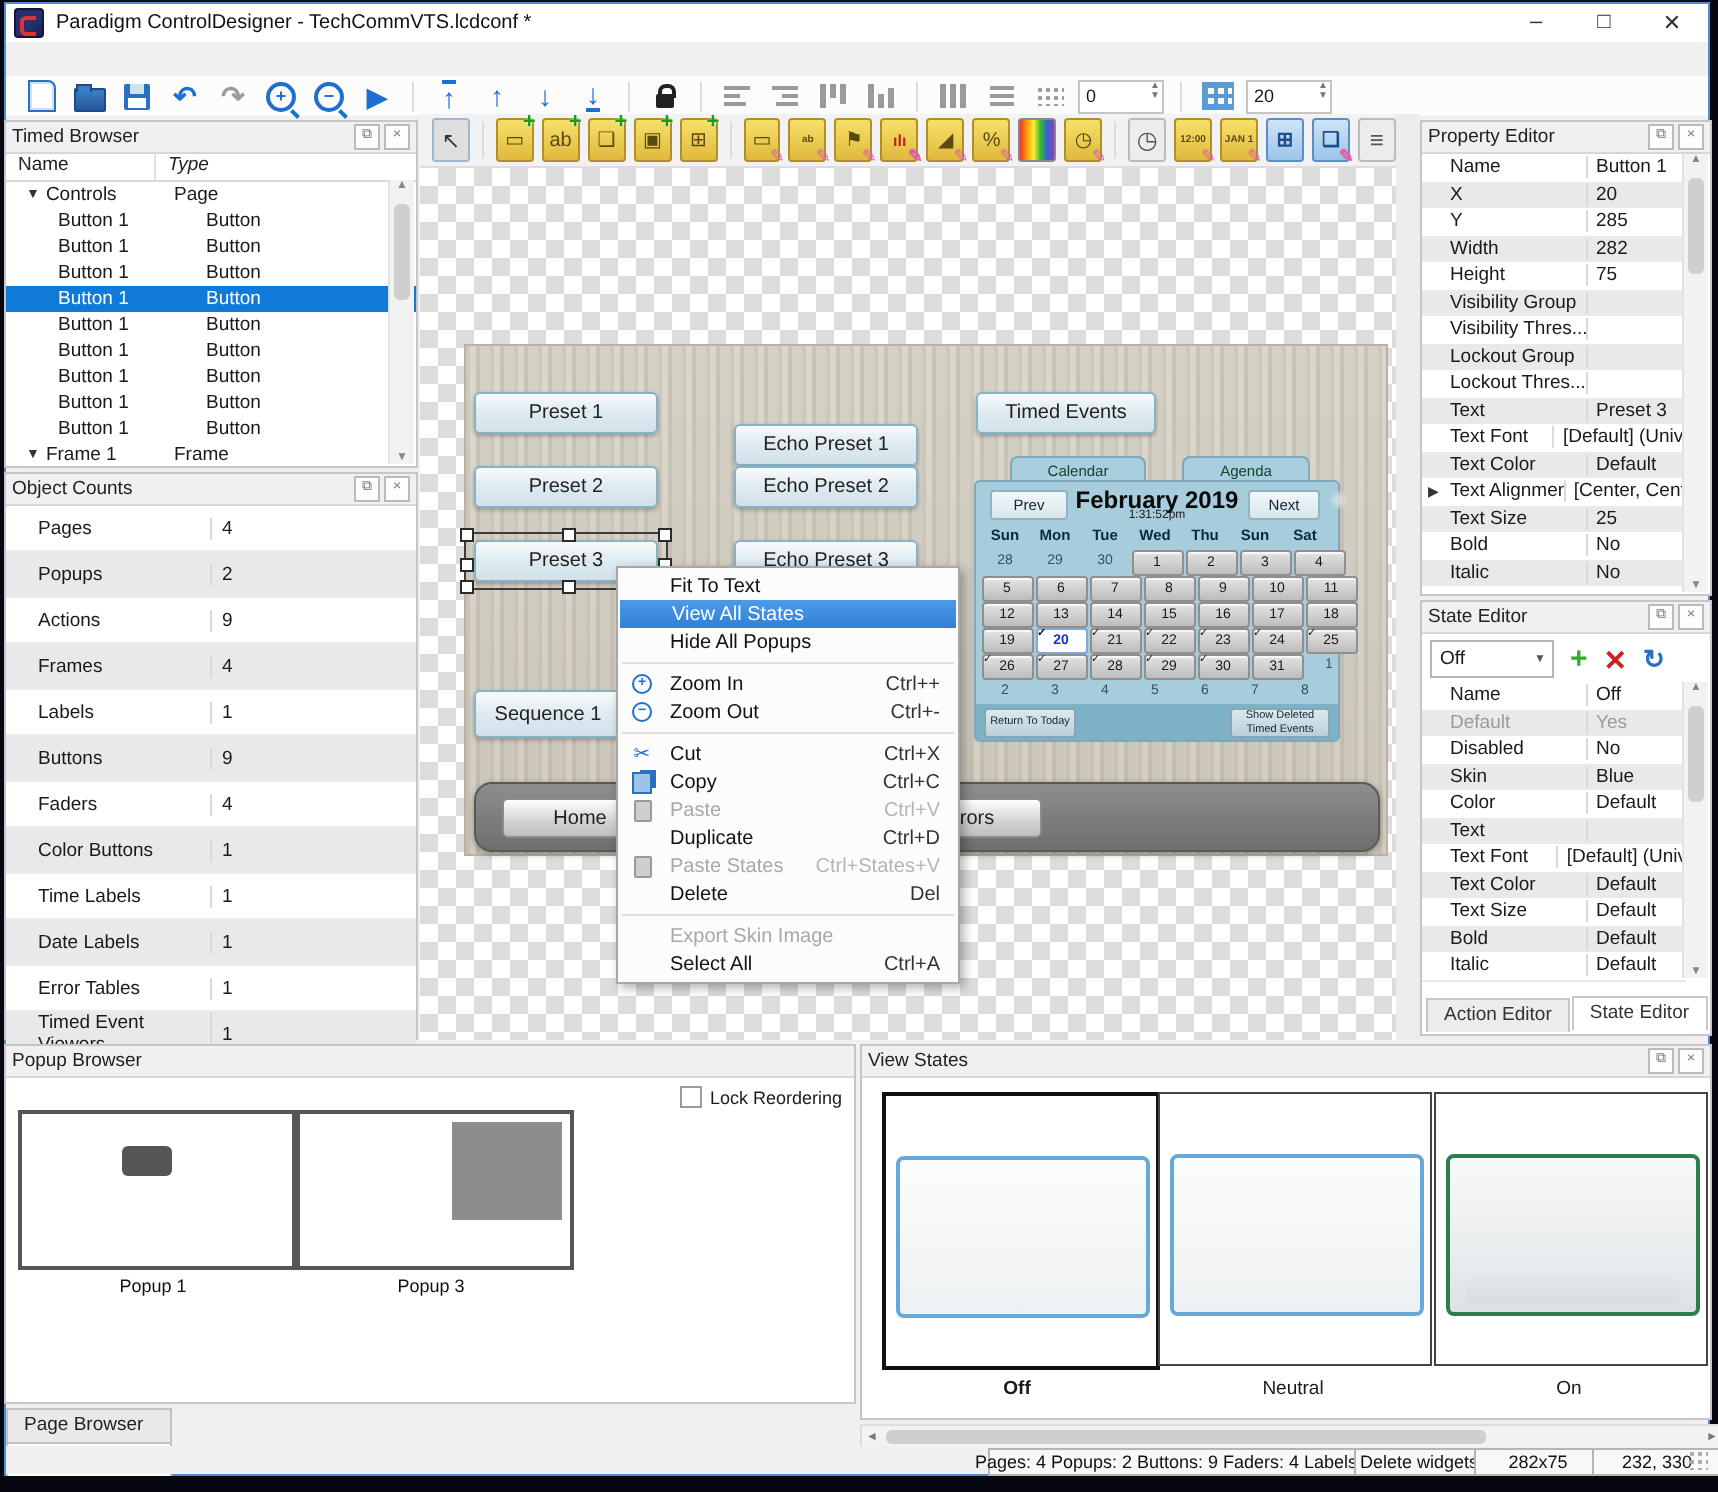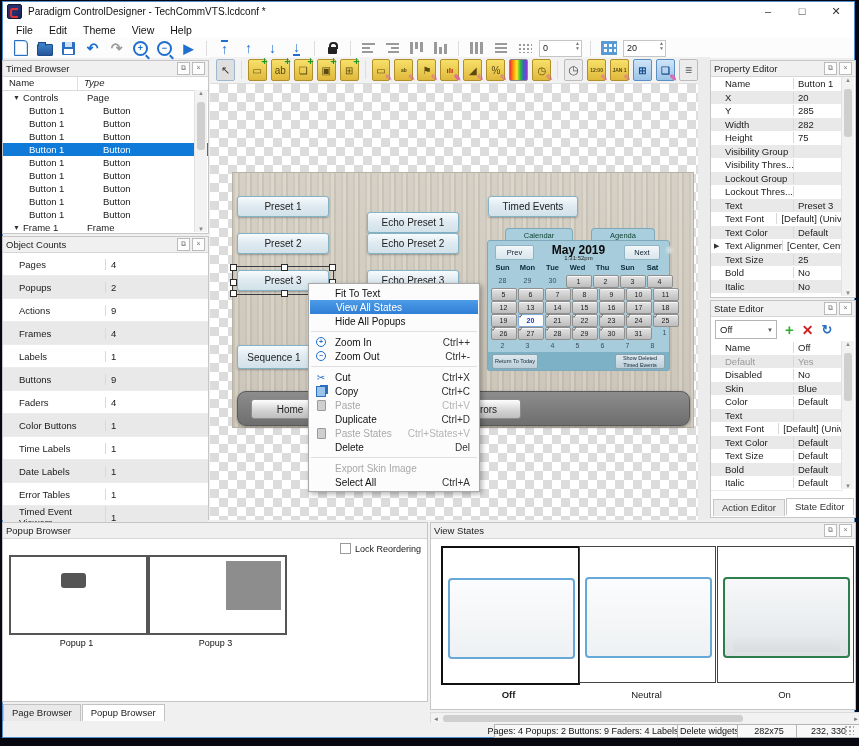--- a/index.html
+++ b/index.html
@@ -145,21 +145,21 @@
   .vsbox{position:absolute;width:135px;height:135px;background:#fff;border:1px solid #444;}
   .vsbox.thick{border:2px solid #111;}
   .vsinner{position:absolute;left:5px;top:30px;width:123px;height:77px;border-radius:4px;background:linear-gradient(#fbfcfd,#eef1f3);}
   .vsinner.blue{border:2px solid #66a8d8;}
   .vsinner.green{border:2px solid #2e7d4c;background:linear-gradient(#f6f8f9,#e8ebed 70%,#dde1e3);}
   .vslabel{position:absolute;top:166px;width:135px;text-align:center;font-size:9.5px;}
   .hscroll{left:430px;top:712px;width:426px;height:11px;background:#f2f2f2;border:1px solid #dcdcdc;display:flex;align-items:center;justify-content:space-between;font-size:6px;color:#777;padding:0 2px;position:absolute;}
   .hthumb{position:absolute;left:12px;top:1.5px;width:300px;height:7px;background:#cfcfcf;border-radius:3px;}
 
   
-  .btabs{left:3px;top:704px;display:flex;font-size:9.5px;position:absolute;}
+  .btabs{left:3px;top:704px;display:flex;font-size:9.5px;position:absolute;flex-direction:column;}
   .btab{padding:2px 8px 3px;border:1px solid #c2c2c2;background:#e9e9e9;color:#222;margin-right:1px;border-bottom:none;}
   .btab.active{background:#fff;}
   .statusbar{left:3px;top:723px;width:851px;height:14px;background:#f0f0f0;position:absolute;}
   .sbox{position:absolute;top:1px;height:12px;background:#f8f8f8;border:1px solid #b5b5b5;font-size:9px;display:flex;align-items:center;justify-content:center;padding:0 3px;color:#111;white-space:nowrap;}
   .grip{position:absolute;right:0px;top:2px;width:10px;height:10px;background-image:radial-gradient(#aaa 1px,transparent 1.2px);background-size:4px 4px;}
 </style>
 </head>
 <body>
 
 <div class="screen">
@@ -168,27 +168,20 @@
   <div class="abs titlebar">
     <div class="appicon"></div>
     <div class="wtitle">Paradigm ControlDesigner - TechCommVTS.lcdconf *</div>
     <div class="wbtns">
       <div class="wbtn">–</div>
       <div class="wbtn">□</div>
       <div class="wbtn">✕</div>
     </div>
   </div>
 
-  <div class="abs menubar" id="menubar">
-      <span class="menuitem">File</span>
-      <span class="menuitem">Edit</span>
-      <span class="menuitem">Theme</span>
-      <span class="menuitem">View</span>
-      <span class="menuitem">Help</span>
-    </div>
 
   <div class="abs toolbar">
     <div class="tbtn">
         <div class="doc"></div>
       </div>
     <div class="tbtn">
         <div class="folder"></div>
       </div>
     <div class="tbtn">
         <div class="floppy"></div>
@@ -546,21 +539,21 @@
     <div class="abs navbar">
       <div class="gbtn" style="left:13px;top:7px;width:78px;height:20px;">Home</div>
       <div class="gbtn" style="left:208px;top:7px;width:75px;height:20px;">Errors</div>
     </div>
 
     <div class="abs cal">
       <div class="caltab" style="left:18px;width:66px;">Calendar</div>
       <div class="caltab" style="left:104px;width:62px;">Agenda</div>
       <div class="calbody">
         <div class="calhbtn" style="left:7px;top:4px;width:37px;">Prev</div>
-        <div class="calmonth">May 2019</div>
+        <div class="calmonth">February 2019</div>
         <div class="caltime">1:31:52pm</div>
         <div class="calhbtn" style="left:136px;top:4px;width:34px;">Next</div>
         <div class="sunico">✳</div>
         <div class="dayrow" id="daynames">
             <span class="dayname">Sun</span>
             <span class="dayname">Mon</span>
             <span class="dayname">Tue</span>
             <span class="dayname">Wed</span>
             <span class="dayname">Thu</span>
             <span class="dayname">Sun</span>

